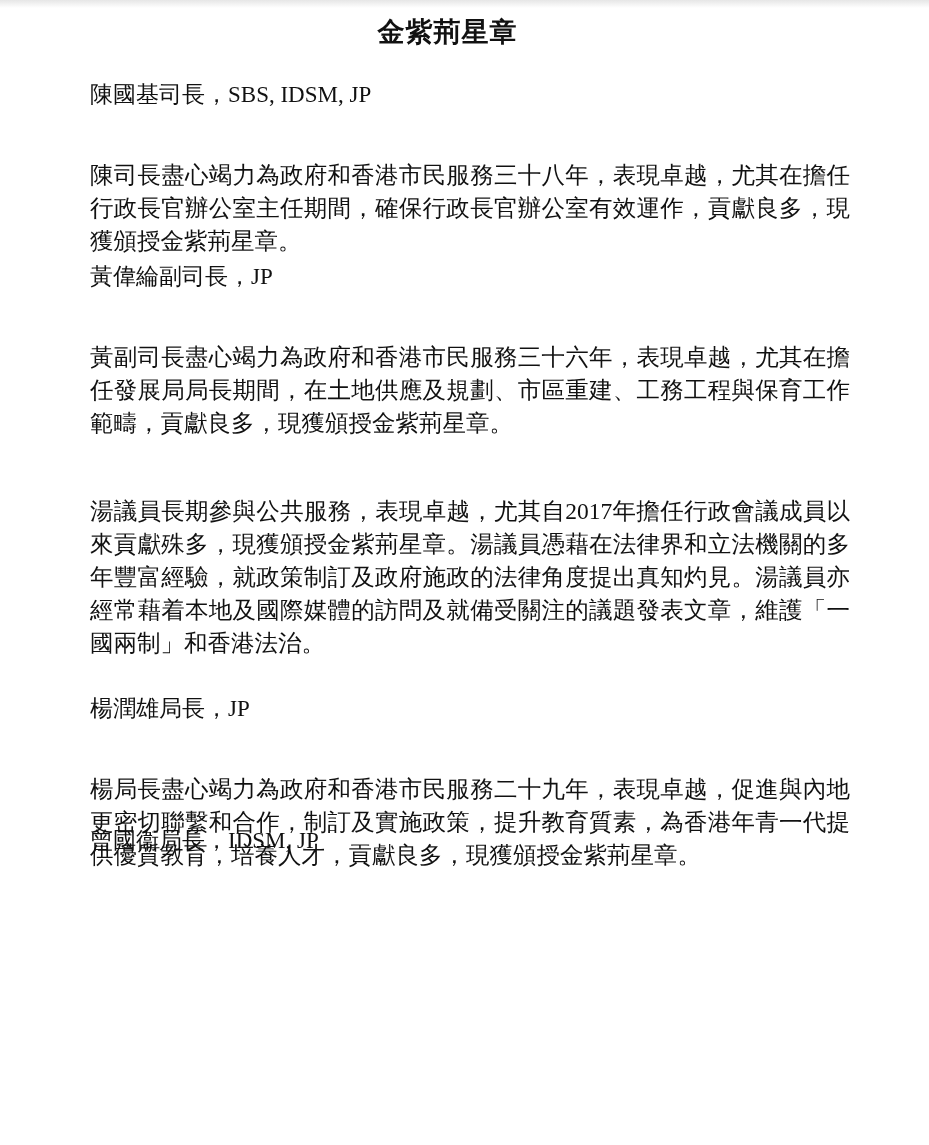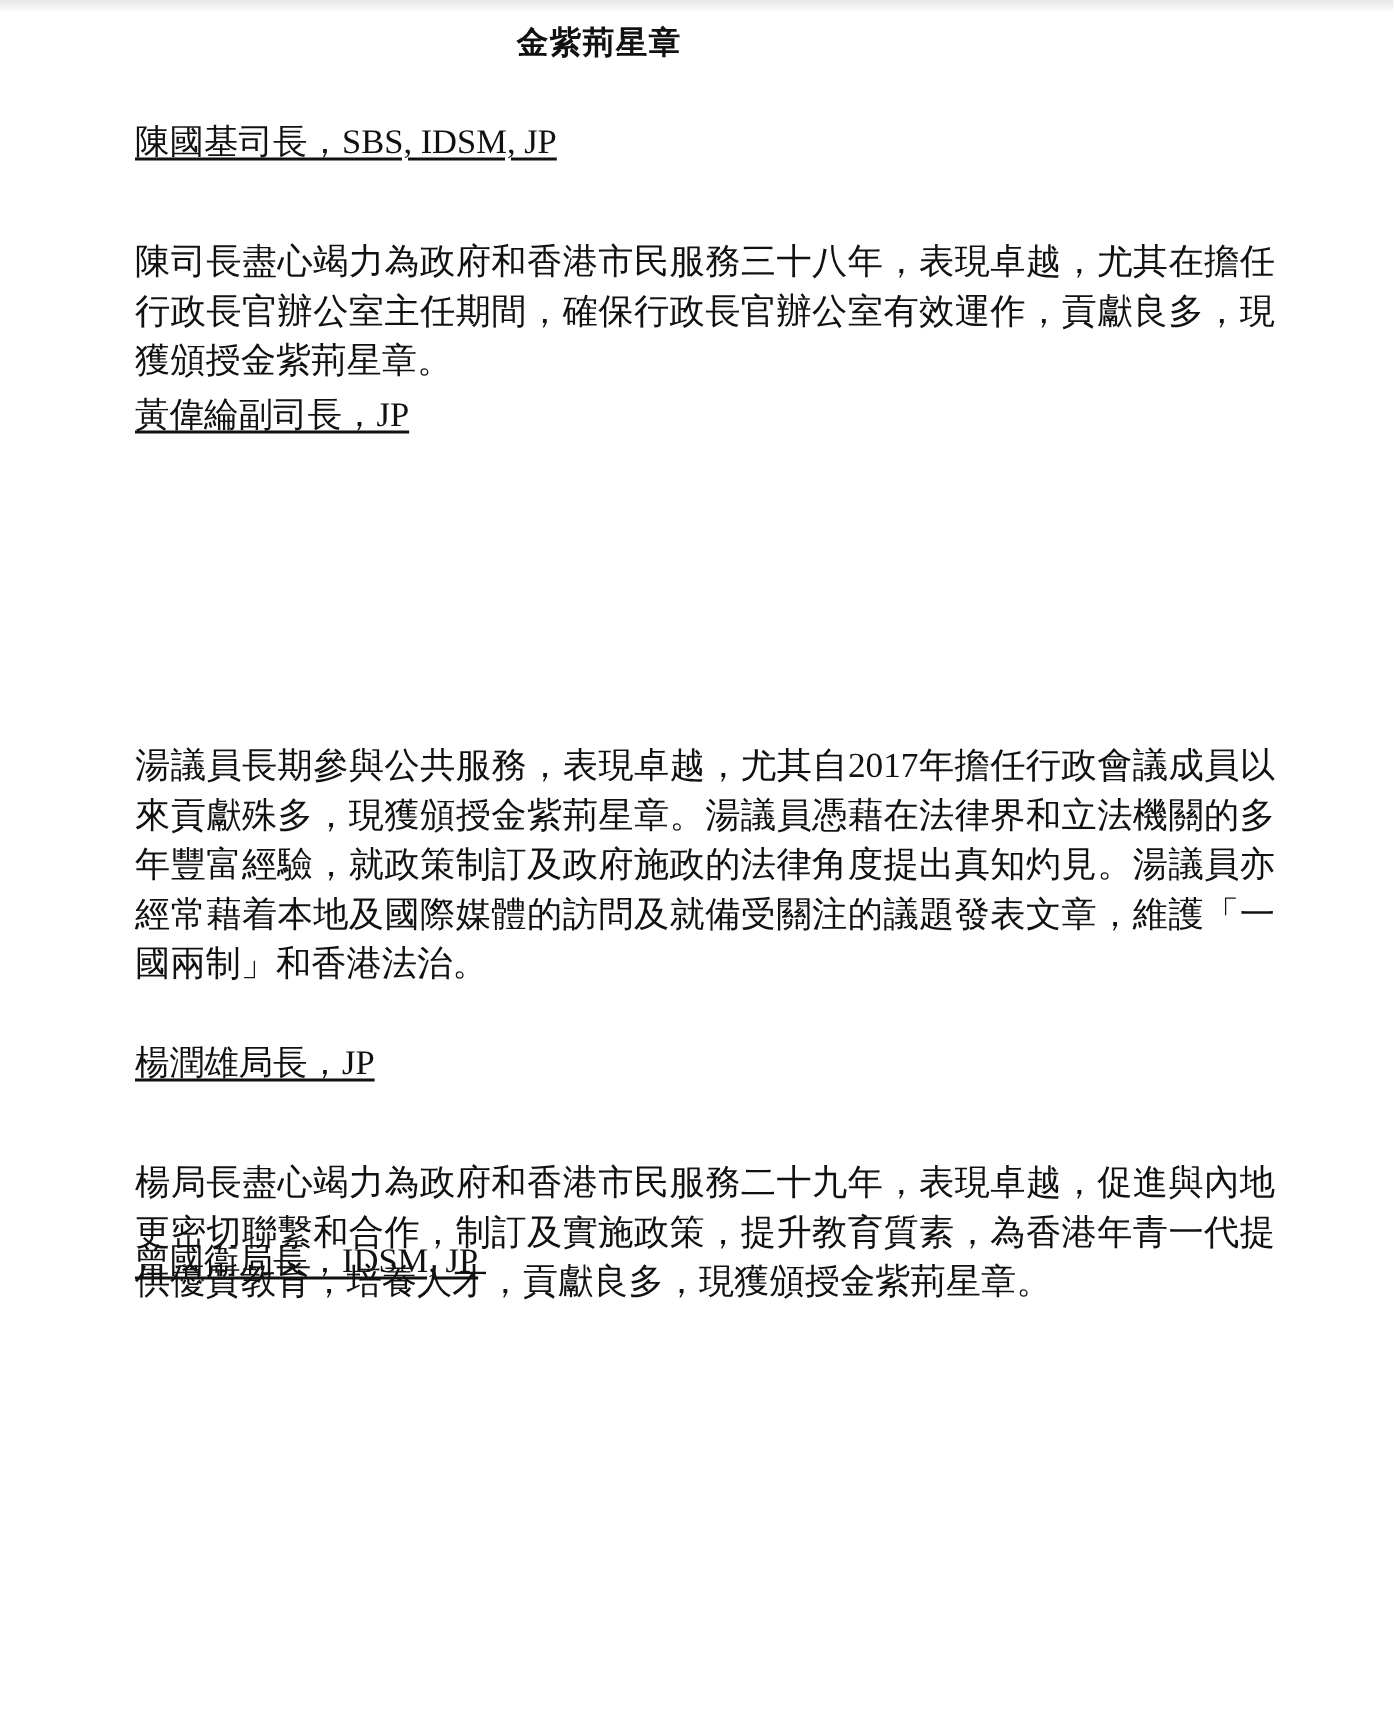--- a/index.html
+++ b/index.html
@@ -9,26 +9,27 @@
     font-family: "Liberation Serif", "DejaVu Serif", serif;
     color: #111;
     position: relative;
   }
   .topshade {
     position: absolute; left: 0; top: 0; width: 929px; height: 8px;
     background: linear-gradient(#e6e6e6, #ffffff);
   }
   .title {
     position: absolute; left: 0; top: 14px; width: 799px;
-    text-align: center; font-size: 21px; font-weight: bold;
+    text-align: center; font-size: 27px; font-weight: bold;
     letter-spacing: 1px;
+    padding-left: 48px;
   }
   .section { position: absolute; left: 90px; width: 760px; }
   .name {
-    font-size: 23px; text-decoration: underline;
+    font-size: 23px; 
     text-underline-offset: 3px; text-decoration-thickness: 2px;
     line-height: 30px; white-space: nowrap;
   }
   .body {
     margin-top: 49px;
     font-size: 23.5px; line-height: 33px;
     text-align: justify;
   }
 </style>
 </head>
@@ -38,20 +39,21 @@
 
 <div class="title">金紫荊星章</div>
 
 <div class="section" style="top:80px;">
   <div class="name">陳國基司長，SBS, IDSM, JP</div>
   <div class="body">陳司長盡心竭力為政府和香港市民服務三十八年，表現卓越，尤其在擔任行政長官辦公室主任期間，確保行政長官辦公室有效運作，貢獻良多，現獲頒授金紫荊星章。</div>
 </div>
 
 <div class="section" style="top:262px;">
   <div class="name">黃偉綸副司長，JP</div>
+  <div class="body">黃副司長盡心竭力為政府和香港市民服務三十六年，表現卓越，尤其在擔任發展局局長期間，在土地供應及規劃、市區重建、工務工程與保育工作範疇，貢獻良多，現獲頒授金紫荊星章。</div>
 </div>
 
 <div class="section" style="top:446px;">
   <div class="body">湯議員長期參與公共服務，表現卓越，尤其自2017年擔任行政會議成員以來貢獻殊多，現獲頒授金紫荊星章。湯議員憑藉在法律界和立法機關的多年豐富經驗，就政策制訂及政府施政的法律角度提出真知灼見。湯議員亦經常藉着本地及國際媒體的訪問及就備受關注的議題發表文章，維護「一國兩制」和香港法治。</div>
 </div>
 
 <div class="section" style="top:694px;">
   <div class="name">楊潤雄局長，JP</div>
   <div class="body">楊局長盡心竭力為政府和香港市民服務二十九年，表現卓越，促進與內地更密切聯繫和合作，制訂及實施政策，提升教育質素，為香港年青一代提供優質教育，培養人才，貢獻良多，現獲頒授金紫荊星章。</div>
 </div>

